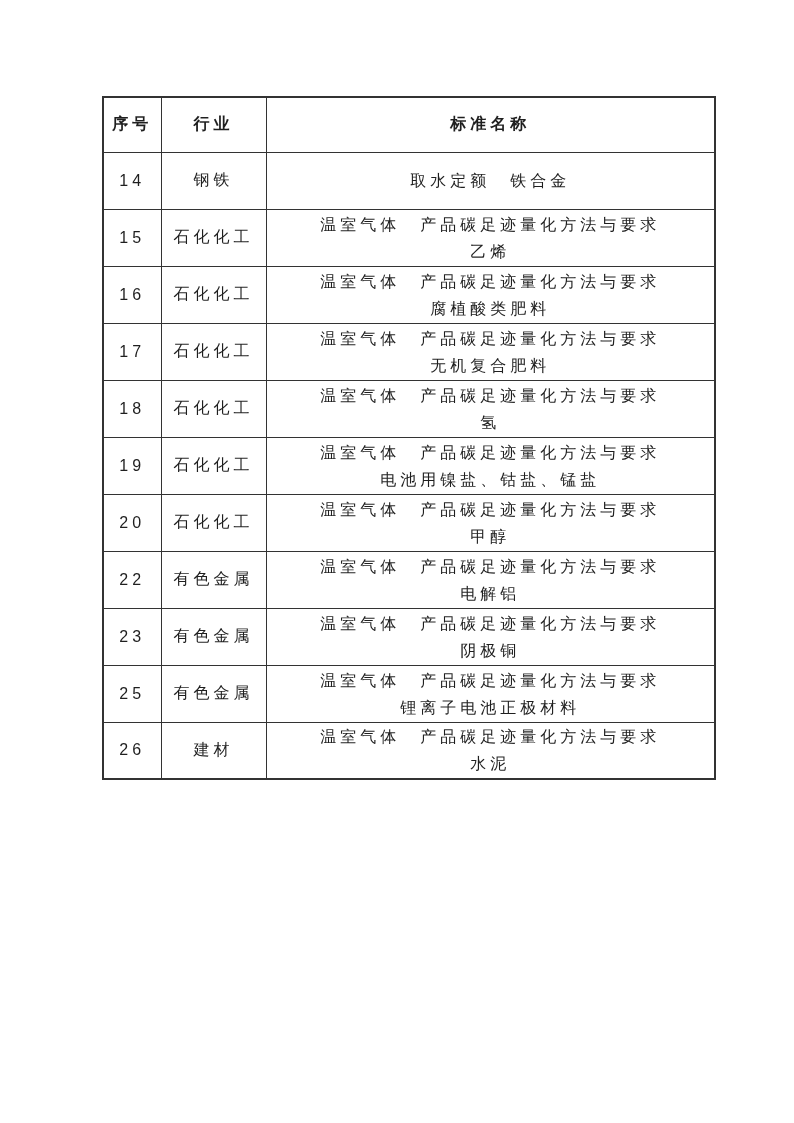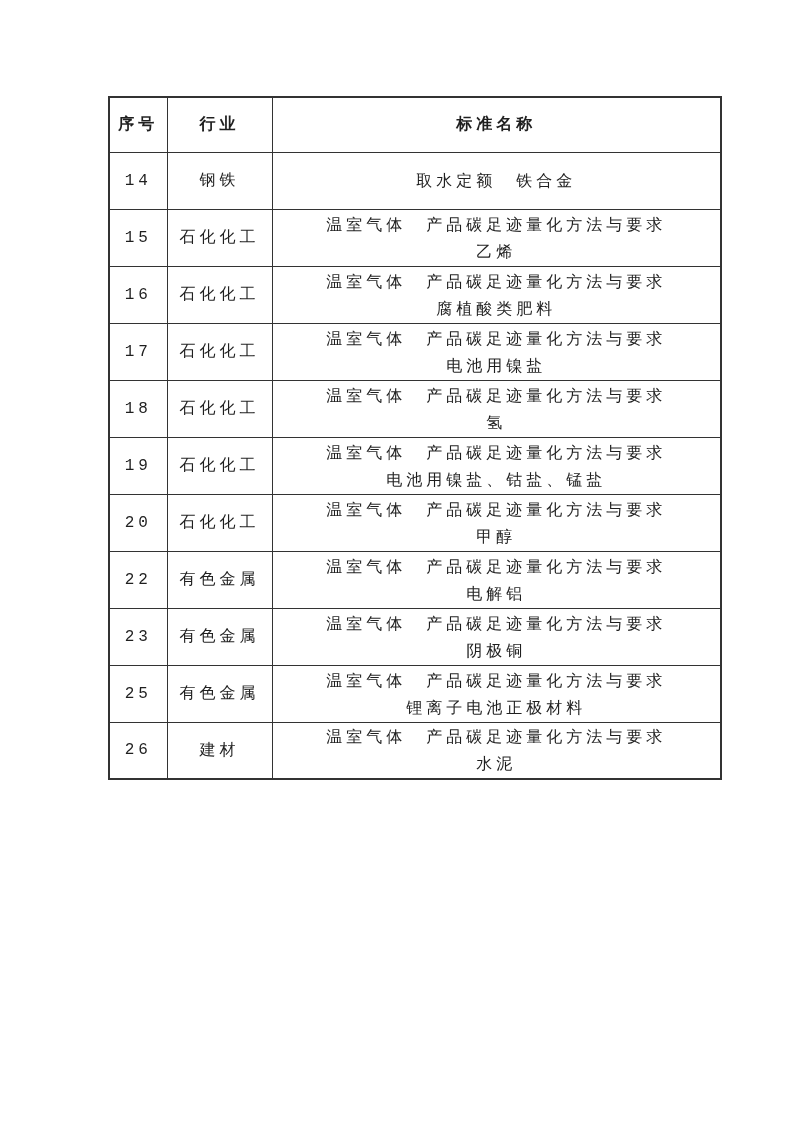--- a/index.html
+++ b/index.html
@@ -10,21 +10,21 @@
   .page {
     position: relative;
     width: 794px;
     height: 1123px;
     background: var(--page-bg, #ffffff);
     overflow: hidden;
     font-family: "Liberation Serif", "DejaVu Serif", serif;
   }
   table.standards-table {
     position: absolute;
-    left: 108px;
+    left: 102px;
     top: 96px;
     border-collapse: collapse;
     table-layout: fixed;
     border: 2px solid var(--border-color, #333333);
   }
   .standards-table th,
   .standards-table td {
     border: 1px solid var(--border-color, #333333);
     text-align: center;
     vertical-align: middle;
@@ -34,21 +34,21 @@
     letter-spacing: 4px;
     overflow: hidden;
   }
   .standards-table thead tr { height: 55px; }
   .standards-table tbody tr { height: 57px; }
   .standards-table th {
     font-weight: bold;
   }
   .cell-serial {
     letter-spacing: 2px;
-    font-family: Liberation Mono, monospace;
+    font-family: Liberation Sans, sans-serif;
   }
   .name-line {
     line-height: 27px;
     white-space: nowrap;
   }
 </style>
 </head>
 <body>
 
 <div class="page">
@@ -87,21 +87,21 @@
           <td>
             <div class="name-line">温室气体　产品碳足迹量化方法与要求</div>
             <div class="name-line">腐植酸类肥料</div>
           </td>
         </tr>
         <tr>
           <td class="cell-serial">17</td>
           <td>石化化工</td>
           <td>
             <div class="name-line">温室气体　产品碳足迹量化方法与要求</div>
-            <div class="name-line">电池用镍盐</div>
+            <div class="name-line">无机复合肥料</div>
           </td>
         </tr>
         <tr>
           <td class="cell-serial">18</td>
           <td>石化化工</td>
           <td>
             <div class="name-line">温室气体　产品碳足迹量化方法与要求</div>
             <div class="name-line">氢</div>
           </td>
         </tr>

